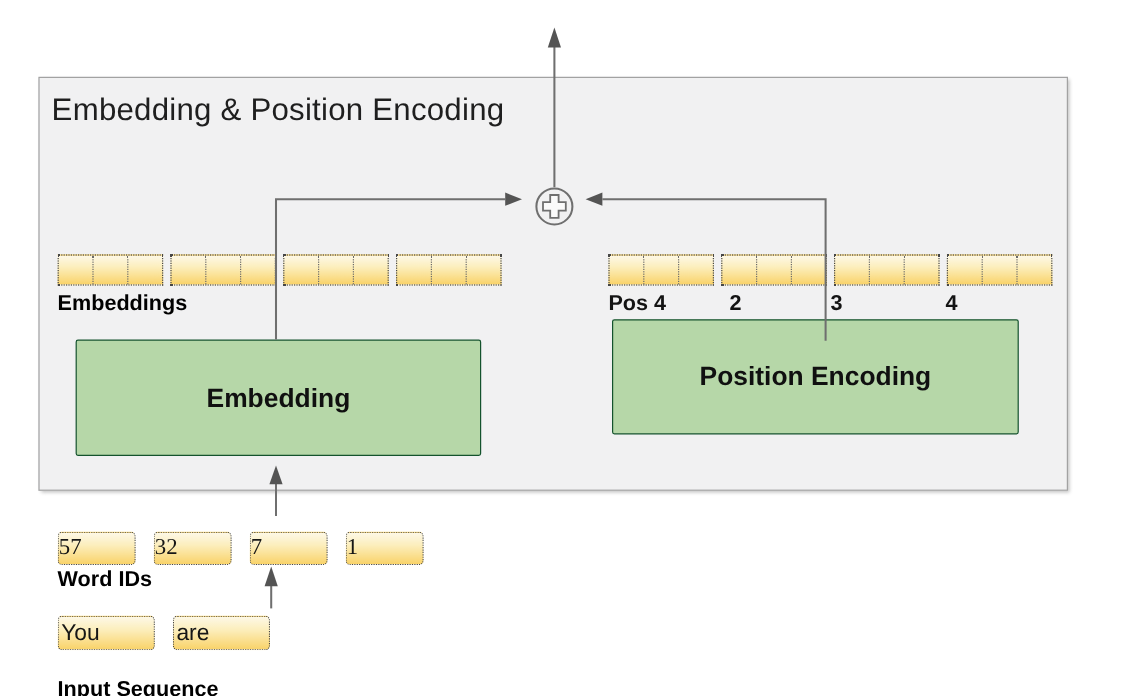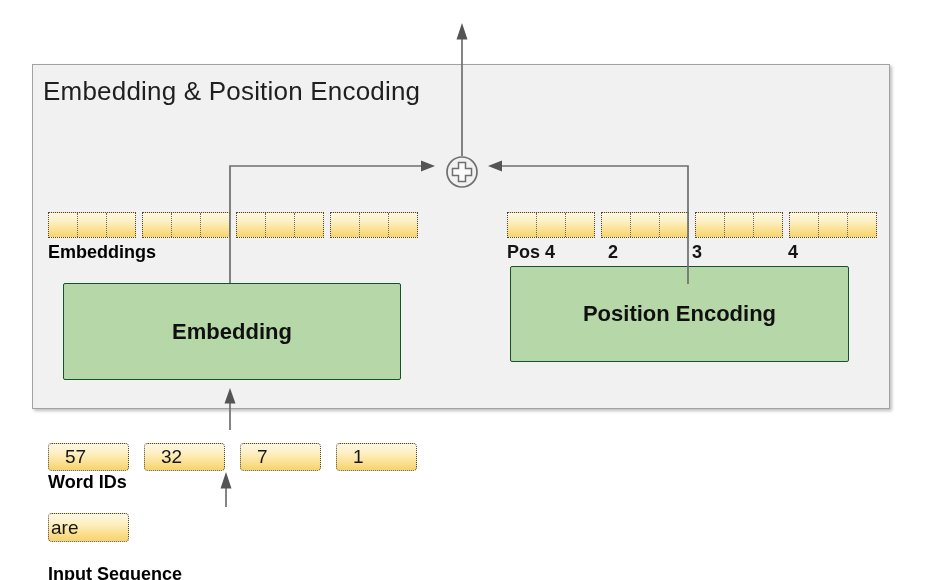--- a/index.html
+++ b/index.html
@@ -45,21 +45,21 @@
   .position-block{left:510px;top:266px;width:337px;height:94px;justify-content:center;}
   
   .token-row{position:absolute;left:48px;display:flex;gap:15px;}
   .ids-row{top:443px;}
   .words-row{top:513px;}
   .token-box{
     width:79px;height:26px;border:1.5px dotted #474747;border-radius:4px;
     background:linear-gradient(180deg,#fdf8e7 0%,#fceebc 40%,#f9d36a 100%);
     font-size:19px;color:#161616;line-height:26px;white-space:nowrap;overflow:visible;
   }
-  .ids-row .token-box{padding-left:16px;box-sizing:content-box;width:63px;}
+  .ids-row .token-box{box-sizing:content-box;width:63px;font-family:Liberation Serif, serif;}
   .words-row .token-box{padding-left:2px;box-sizing:content-box;width:77px;height:27px;line-height:27px;}
   .wordids-label{left:48px;top:472px;}
   .input-label{left:48px;top:564px;text-decoration:underline;}
   
   .connector-svg{position:absolute;left:0;top:0;width:940px;height:580px;pointer-events:none;}
 </style>
 </head>
 <body>
 
 <div class="panel"></div>
@@ -130,20 +130,21 @@
 
 <div class="token-row ids-row">
   <div class="token-box">57</div>
   <div class="token-box">32</div>
   <div class="token-box">7</div>
   <div class="token-box">1</div>
 </div>
 <div class="row-label wordids-label">Word IDs</div>
 
 <div class="token-row words-row">
+  <div class="token-box">You</div>
   <div class="token-box">are</div>
 </div>
 <div class="row-label input-label">Input Sequence</div>
 
 <svg class="connector-svg" viewBox="0 0 940 580" xmlns="http://www.w3.org/2000/svg">
 
   <g>
     <line x1="462" y1="156" x2="462" y2="38" stroke="#6f6f6f" stroke-width="1.7"></line>
     <polygon points="462,23 456.5,39.5 467.5,39.5" fill="#545454"></polygon>
   </g>

